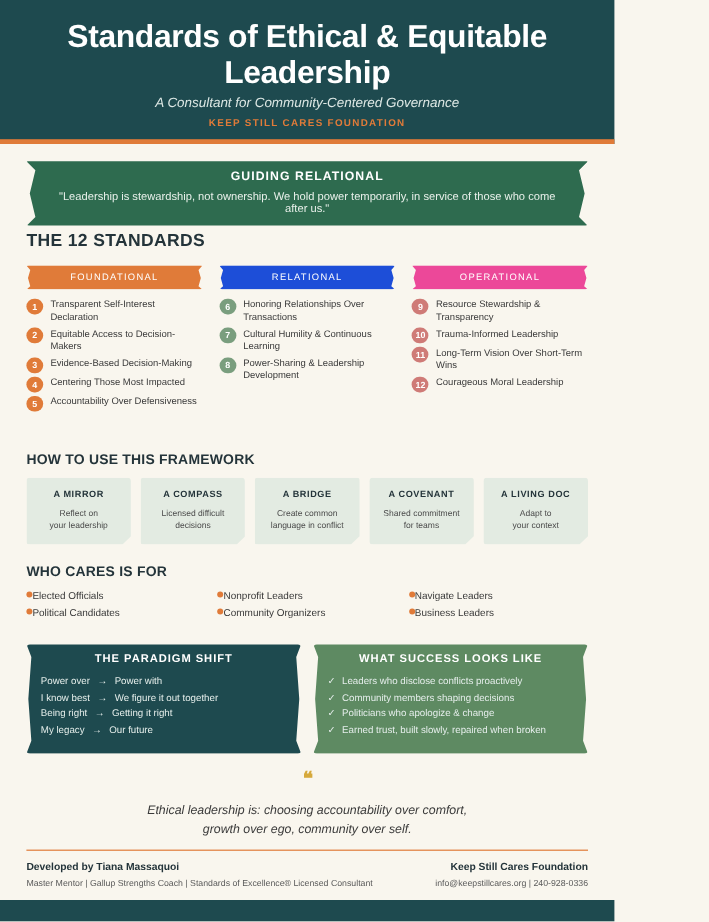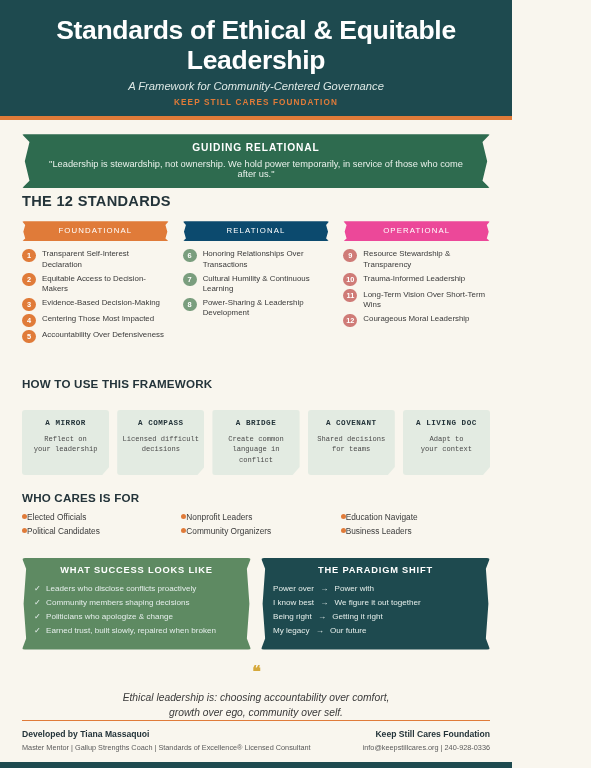--- a/index.html
+++ b/index.html
@@ -78,21 +78,21 @@
   
   .cols { display:flex; gap:14px; align-items:flex-start; }
   .col { flex:1; }
   .col-banner {
     color:#fff; text-align:center; font-size:7.8px; font-weight:normal;
     letter-spacing:1.1px; padding:5px 0 6px; border-radius:2px;
     clip-path: polygon(0% 0%, 2.2% 18%, 0.9% 52%, 2.2% 86%, 0% 100%,
                        100% 100%, 97.8% 86%, 99.1% 52%, 97.8% 18%, 100% 0%);
   }
   .bn-found { background:#E07B39; }
-  .bn-rel   { background:#0c4a6e; }
+  .bn-rel   { background:#1d4ed8; }
   .bn-op    { background:#ec4899; }
 
   .std-list { margin-top:7px; }
   .std-item { display:flex; align-items:flex-start; gap:6px; margin-bottom:2.5px; }
   .num {
     flex:0 0 auto;
     width:14px; height:13px; border-radius:7px;
     color:#fff; font-size:7.4px; font-weight:bold;
     display:flex; align-items:center; justify-content:center;
     margin-top:0.5px;
@@ -100,21 +100,21 @@
   .n-found { background:#E07B39; }
   .n-rel   { background:#7A9E7E; }
   .n-op    { background:#CF7B77; }
   .std-text { font-size:7.9px; color:#3a3a3a; line-height:1.32; padding-top:1px; }
 
   
   .sec-title {
     font-size:11.6px; font-weight:bold; color:#24343a; letter-spacing:0.2px;
   }
   .how-wrap { margin-top:32px; }
-  .how-cards { display:flex; gap:8px; margin-top:20px;font-family:Liberation Mono, monospace; }
+  .how-cards { display:flex; gap:8px; margin-top:8px; }
   .how-card {
     flex:1; background:#E3EBE2; border-radius:3px;
     padding:9px 4px 10px; text-align:center;
     clip-path: polygon(0 0, 100% 0, 100% 88%, 92% 100%, 0 100%);
   }
   .how-card .hc-title {
     font-size:7.6px; font-weight:bold; color:#24343a; letter-spacing:0.5px;
   }
   .how-card .hc-desc {
     font-size:7.1px; color:#4b4b4b; margin-top:7px; line-height:1.45;
@@ -170,21 +170,21 @@
   .footer-wrap { padding-bottom:10px; }
   .bottom-bar { height:18px; background:#1E4A4F; }
 </style>
 </head>
 <body>
 
 <div class="page">
 
   <div class="header">
     <h1>Standards of Ethical &amp; Equitable Leadership</h1>
-    <div class="sub">A Framework for Community-Centered Governance</div>
+    <div class="sub">A Consultant for Community-Centered Governance</div>
     <div class="org">KEEP STILL CARES FOUNDATION</div>
   </div>
 
   <div class="body">
 
     <div class="ribbon ribbon-guiding">
       <div class="rb-title">GUIDING RELATIONAL</div>
       <div class="rb-quote">"Leadership is stewardship, not ownership. We hold power temporarily, in service of those who come after us."</div>
     </div>
 
@@ -280,21 +280,21 @@
         <div class="how-card">
           <div class="hc-title">A BRIDGE</div>
           <div class="hc-desc">
             <span>Create common</span><br>
             <span>language in conflict</span>
           </div>
         </div>
         <div class="how-card">
           <div class="hc-title">A COVENANT</div>
           <div class="hc-desc">
-            <span>Shared decisions</span><br>
+            <span>Shared commitment</span><br>
             <span>for teams</span>
           </div>
         </div>
         <div class="how-card">
           <div class="hc-title">A LIVING DOC</div>
           <div class="hc-desc">
             <span>Adapt to</span><br>
             <span>your context</span>
           </div>
         </div>
@@ -307,58 +307,38 @@
         <div class="who-item">
           <span class="dot"></span>
           <span class="who-label">Elected Officials</span>
         </div>
         <div class="who-item">
           <span class="dot"></span>
           <span class="who-label">Nonprofit Leaders</span>
         </div>
         <div class="who-item">
           <span class="dot"></span>
-          <span class="who-label">Education Navigate</span>
+          <span class="who-label">Navigate Leaders</span>
         </div>
         <div class="who-item">
           <span class="dot"></span>
           <span class="who-label">Political Candidates</span>
         </div>
         <div class="who-item">
           <span class="dot"></span>
           <span class="who-label">Community Organizers</span>
         </div>
         <div class="who-item">
           <span class="dot"></span>
           <span class="who-label">Business Leaders</span>
         </div>
       </div>
     </div>
 
     <div class="panels">
-
-      <div class="panel p-succ">
-        <div class="p-title">WHAT SUCCESS LOOKS LIKE</div>
-        <div class="p-line">
-          <span class="chk">✓</span>
-          <span>Leaders who disclose conflicts proactively</span>
-        </div>
-        <div class="p-line">
-          <span class="chk">✓</span>
-          <span>Community members shaping decisions</span>
-        </div>
-        <div class="p-line">
-          <span class="chk">✓</span>
-          <span>Politicians who apologize &amp; change</span>
-        </div>
-        <div class="p-line">
-          <span class="chk">✓</span>
-          <span>Earned trust, built slowly, repaired when broken</span>
-        </div>
-      </div>
 
       <div class="panel p-shift">
         <div class="p-title">THE PARADIGM SHIFT</div>
         <div class="p-line">
           <span>Power over</span>
           <span class="arrow">→</span>
           <span>Power with</span>
         </div>
         <div class="p-line">
           <span>I know best</span>
@@ -367,20 +347,40 @@
         </div>
         <div class="p-line">
           <span>Being right</span>
           <span class="arrow">→</span>
           <span>Getting it right</span>
         </div>
         <div class="p-line">
           <span>My legacy</span>
           <span class="arrow">→</span>
           <span>Our future</span>
+        </div>
+      </div>
+
+      <div class="panel p-succ">
+        <div class="p-title">WHAT SUCCESS LOOKS LIKE</div>
+        <div class="p-line">
+          <span class="chk">✓</span>
+          <span>Leaders who disclose conflicts proactively</span>
+        </div>
+        <div class="p-line">
+          <span class="chk">✓</span>
+          <span>Community members shaping decisions</span>
+        </div>
+        <div class="p-line">
+          <span class="chk">✓</span>
+          <span>Politicians who apologize &amp; change</span>
+        </div>
+        <div class="p-line">
+          <span class="chk">✓</span>
+          <span>Earned trust, built slowly, repaired when broken</span>
         </div>
       </div>
 
     </div>
 
     <div class="quote-block">
       <div class="qmark">❝</div>
       <div class="qtext">
         <span>Ethical leadership is: choosing accountability over comfort,</span><br>
         <span>growth over ego, community over self.</span>

